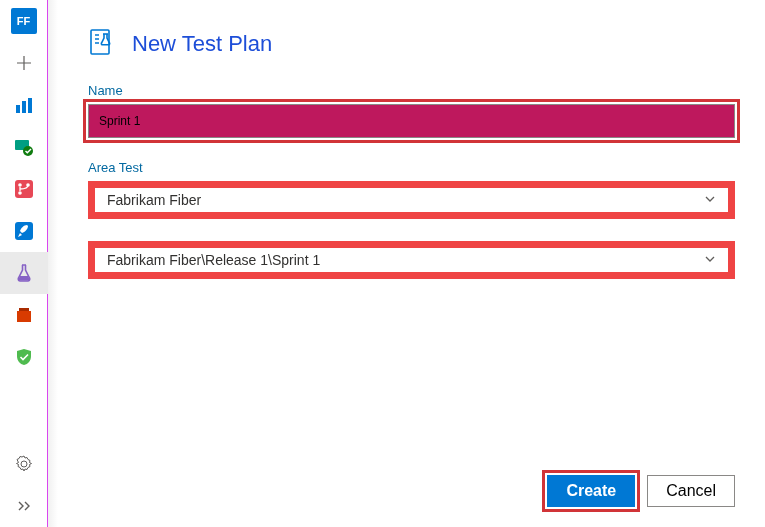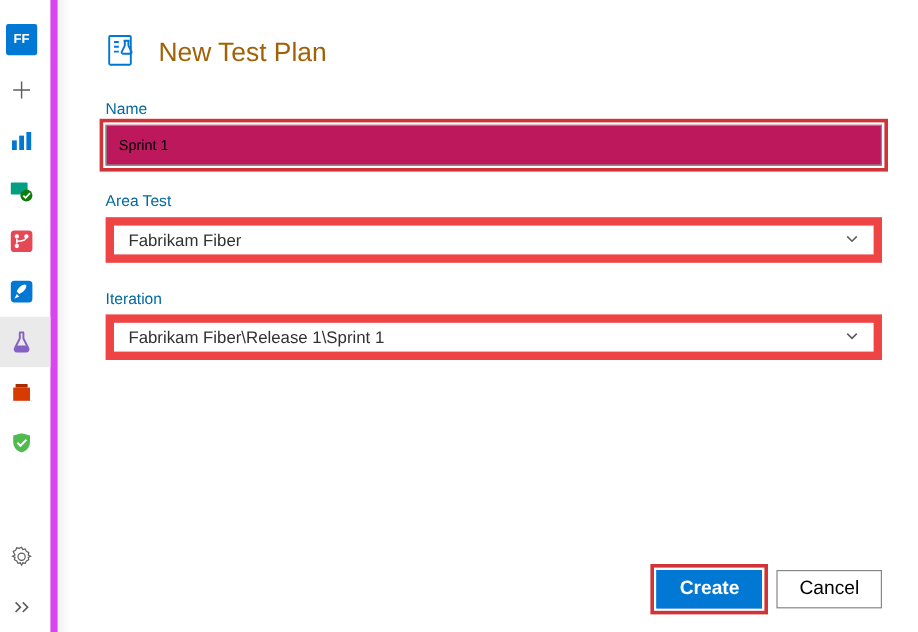--- a/index.html
+++ b/index.html
@@ -8,25 +8,25 @@
       font-size: 14px;
       color: #323130;
       width: 765px;
       height: 527px;
       display: flex;
       background: #fff;
     }
     .sidebar {
       width: 48px;
       background: #fff;
-      border-right: 6px solid #d946ef;
+      border-right: 1px solid #d946ef;
       display: flex;
       flex-direction: column;
-      align-items: flex-end;
-      padding-top: 12px;
+      align-items: center;
+      padding-top: 0;
     }
     .sidebar-item {
       width: 48px;
       height: 42px;
       display: flex;
       align-items: center;
       justify-content: center;
       cursor: pointer;
     }
     .sidebar-item.active { background: #eaeaea; }
@@ -54,21 +54,21 @@
     .header {
       display: flex;
       align-items: center;
       gap: 16px;
       margin-bottom: 24px;
     }
     .header-icon { color: #0078d4; }
     .header-title {
       font-size: 22px;
       font-weight: 400;
-      color: #a16207;
+      color: #1d4ed8;
     }
     .field { margin-bottom: 22px; }
     .field-label {
       font-size: 13px;
       color: #0369a1;
       margin-bottom: 6px;
       display: block;
     }
     .text-input {
       width: 100%;
@@ -237,21 +237,20 @@
       <span>Fabrikam Fiber</span>
       <span class="dropdown-chevron">
         <svg width="12" height="12" viewBox="0 0 12 12">
             <path d="M2 4l4 4 4-4" stroke="#605e5c" stroke-width="1.3" fill="none"></path>
           </svg>
       </span>
     </div>
   </div>
 
   <div class="field">
-    <label class="field-label">Iteration</label>
     <div class="dropdown">
       <span>Fabrikam Fiber\Release 1\Sprint 1</span>
       <span class="dropdown-chevron">
         <svg width="12" height="12" viewBox="0 0 12 12">
             <path d="M2 4l4 4 4-4" stroke="#605e5c" stroke-width="1.3" fill="none"></path>
           </svg>
       </span>
     </div>
   </div>
 

